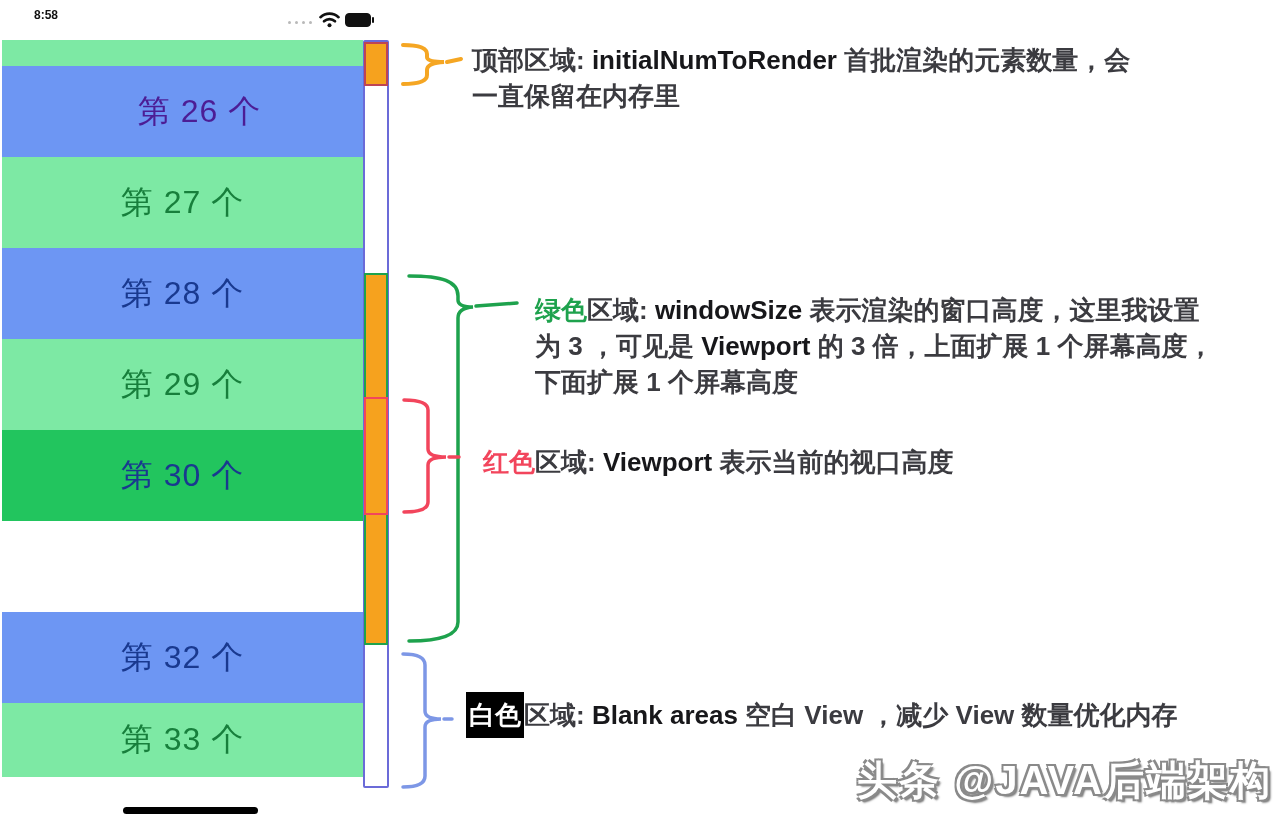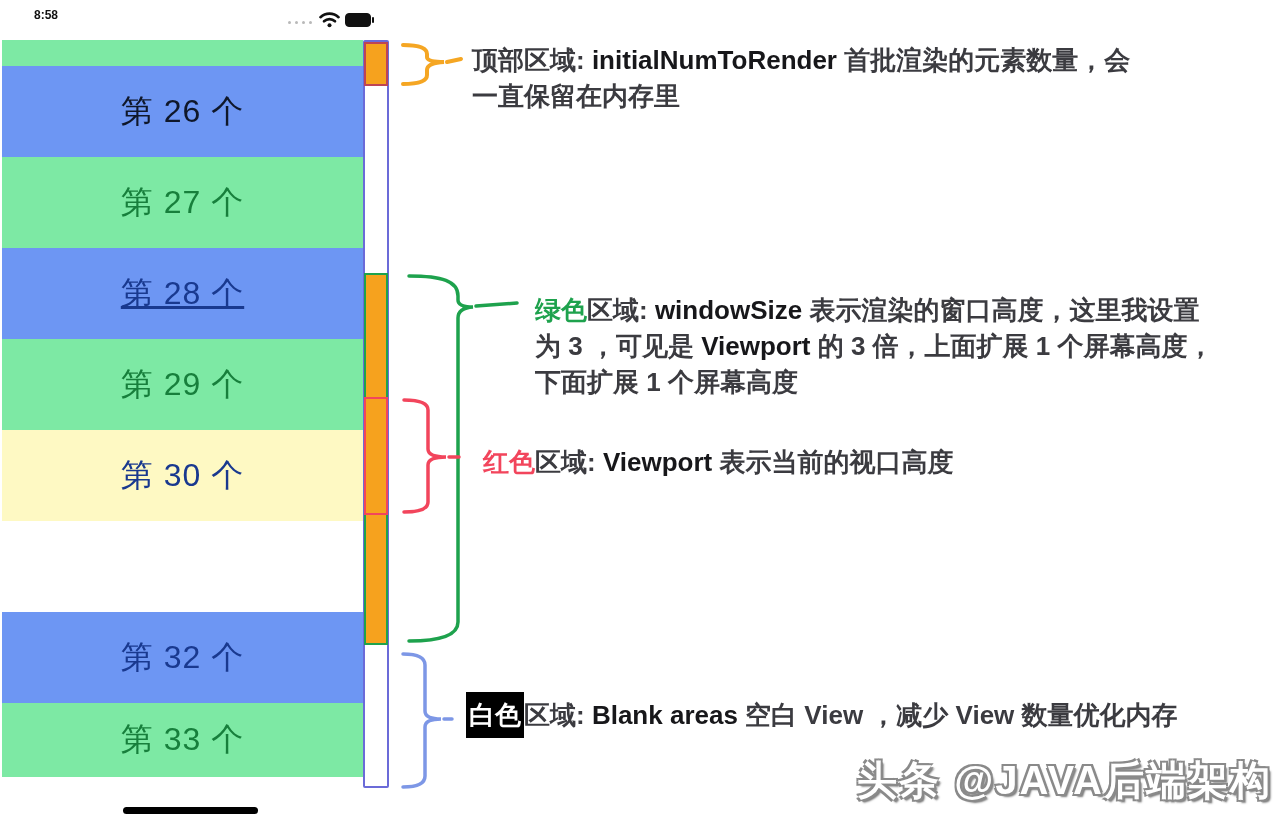--- a/index.html
+++ b/index.html
@@ -73,33 +73,33 @@
         <rect x="0.5" y="0.5" width="25" height="13" rx="3.5" fill="#111" stroke="#111"></rect>
         <rect x="27" y="4" width="2" height="6" rx="1" fill="#111"></rect>
       </svg>
     </span>
   </div>
 
   <div id="list">
       <div class="list-item" style="top: 0px; height: 26px; background: rgb(125, 233, 164); color: rgb(23, 127, 60);">
         <span></span>
       </div>
-      <div class="list-item" style="top: 26px; height: 91px; background: rgb(109, 150, 243); color: #0f172a;">
+      <div class="list-item" style="top: 26px; height: 91px; background: rgb(109, 150, 243); color: #4c1d95; padding-left: 17px;">
         <span>第 26 个</span>
       </div>
       <div class="list-item" style="top: 117px; height: 91px; background: rgb(125, 233, 164); color: rgb(23, 127, 60); justify-content: center;">
         <span>第 27 个</span>
       </div>
-      <div class="list-item" style="top: 208px; height: 91px; background: rgb(109, 150, 243); color: rgb(25, 57, 143); text-decoration: underline;">
+      <div class="list-item" style="top: 208px; height: 91px; background: rgb(109, 150, 243); color: rgb(25, 57, 143);">
         <span>第 28 个</span>
       </div>
       <div class="list-item" style="top: 299px; height: 91px; background: rgb(125, 233, 164); color: rgb(23, 127, 60);">
         <span>第 29 个</span>
       </div>
-      <div class="list-item" style="top: 390px; height: 91px; background: #fef9c3; color: rgb(25, 57, 143);">
+      <div class="list-item" style="top: 390px; height: 91px; background: #22c55e; color: rgb(25, 57, 143);">
         <span>第 30 个</span>
       </div>
       <div class="list-item" style="top: 572px; height: 91px; background: rgb(109, 150, 243); color: rgb(25, 57, 143);">
         <span>第 32 个</span>
       </div>
       <div class="list-item" style="top: 663px; height: 74px; background: rgb(125, 233, 164); color: rgb(23, 127, 60);">
         <span>第 33 个</span>
       </div>
     </div>
 

